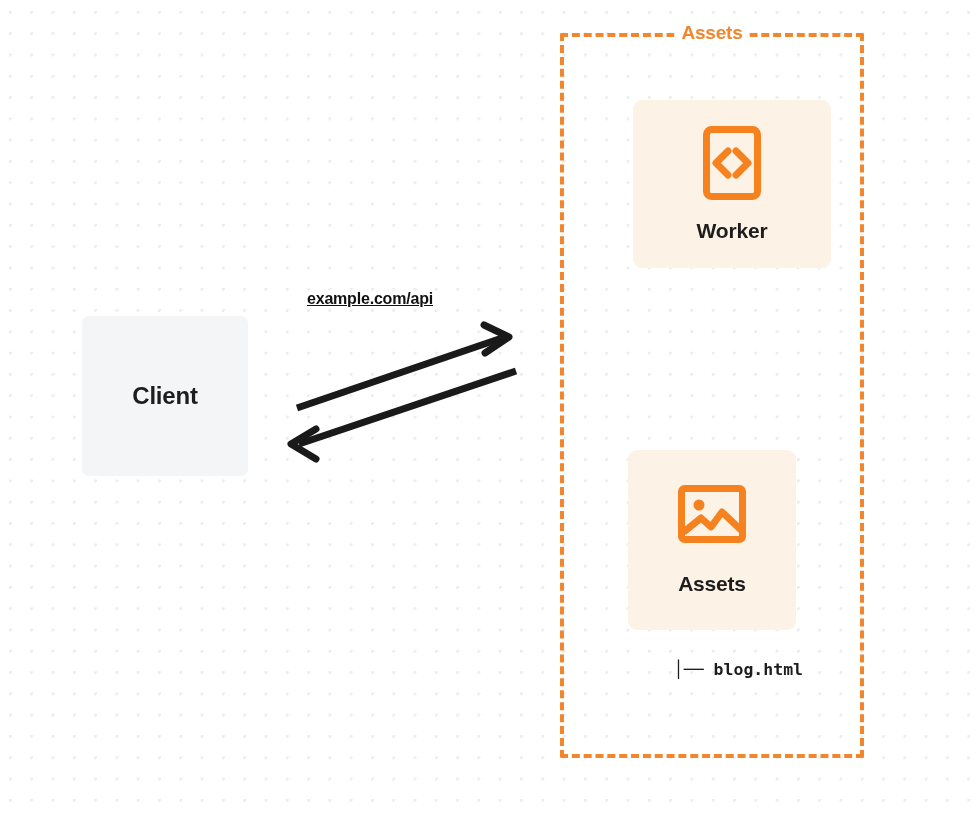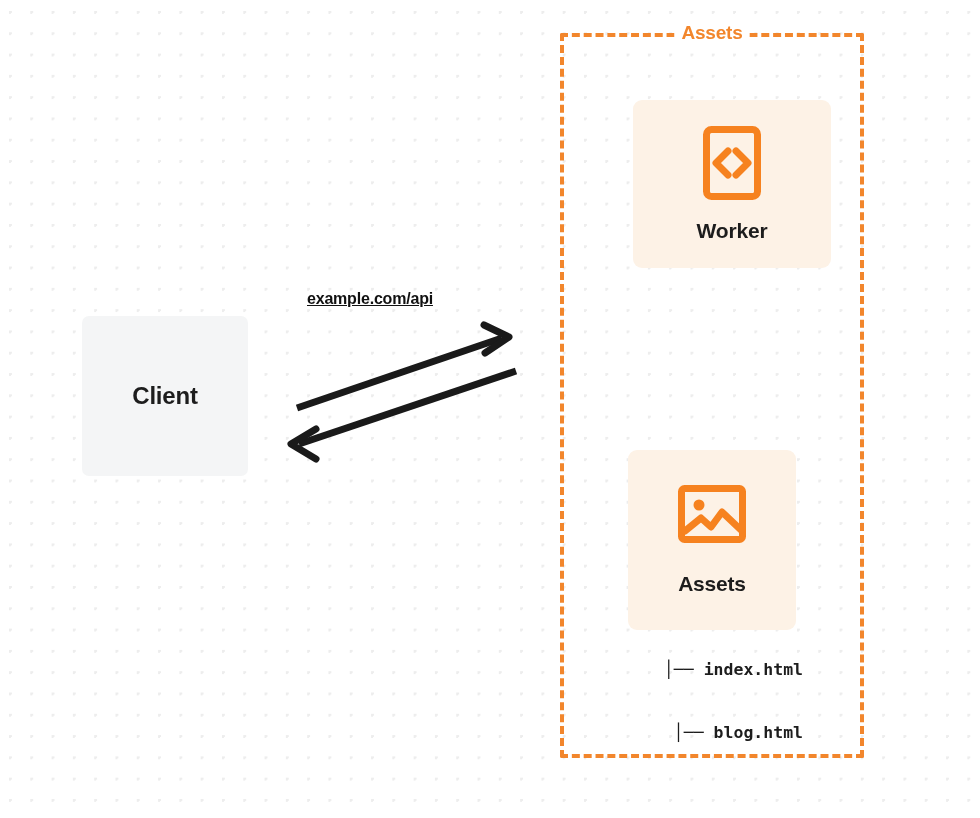--- a/index.html
+++ b/index.html
@@ -188,18 +188,17 @@
       <svg width="70" height="60" viewBox="0 0 70 60" xmlns="http://www.w3.org/2000/svg" fill="none">
         <rect x="4.5" y="4.5" width="61" height="51" rx="3" stroke="#f6821f" stroke-width="7"></rect>
         <circle cx="22" cy="21" r="5.5" fill="#f6821f"></circle>
         <polyline points="8,47 24,34 34,43 45,28 64,46" stroke="#f6821f" stroke-width="7" stroke-linecap="round" stroke-linejoin="round" fill="none"></polyline>
       </svg>
     </span>
     <span class="service-label">Assets</span>
   </div>
 
   <div id="asset-tree">
-    <span class="tree-row">│── index.html</span>
     <span class="tree-row">│── blog.html</span>
     
   </div>
 
 </div>
 
 </body></html>

